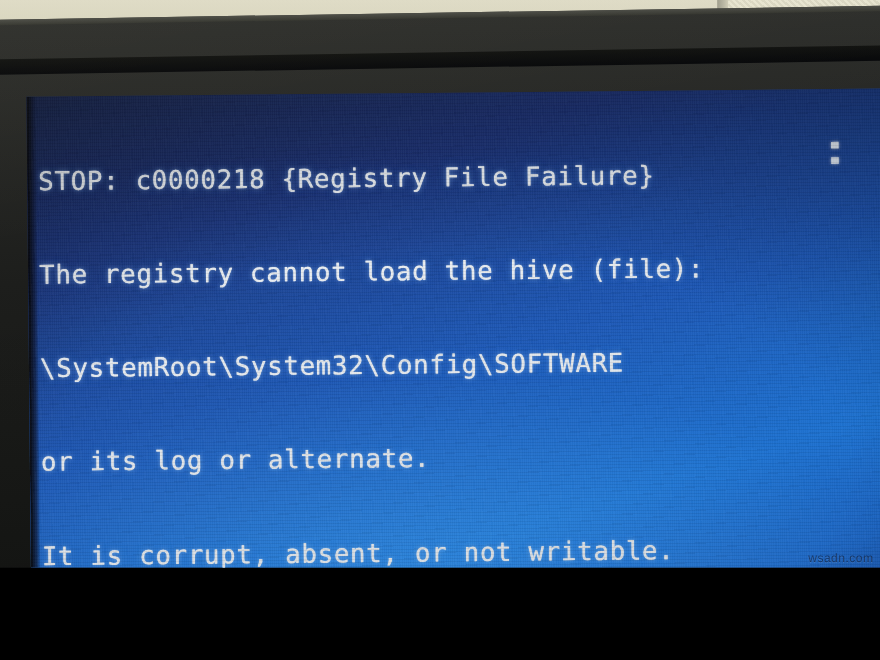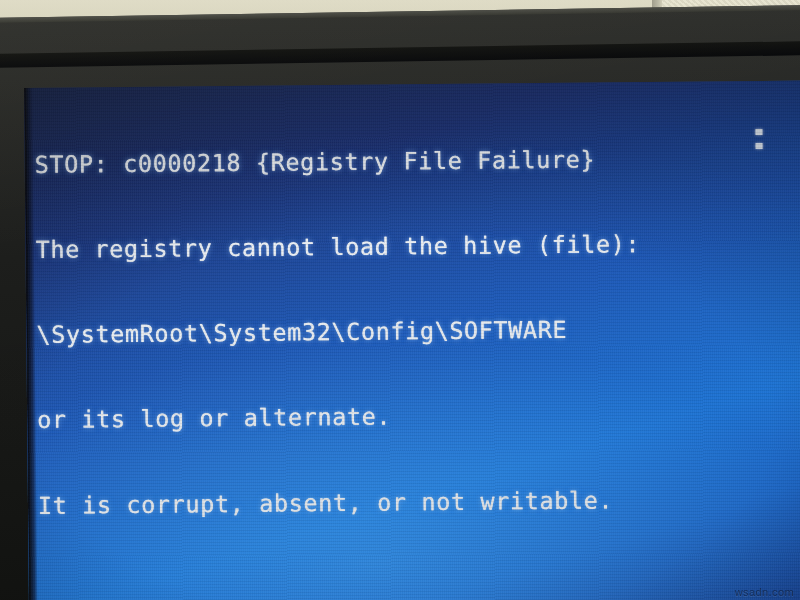--- a/index.html
+++ b/index.html
@@ -11,21 +11,21 @@
   body {
     width: 800px;
     height: 600px;
     overflow: hidden;
   }
 
   
   #photo {
     position: relative;
     width: 800px;
-    height: 600px;
+    height: 516px;
     overflow: hidden;
     background: #0d0d0d;
     font-family: "DejaVu Sans Mono", "Liberation Mono", monospace;
   }
 
   
   .wall {
     position: absolute;
     left: 0;
     top: 0;

